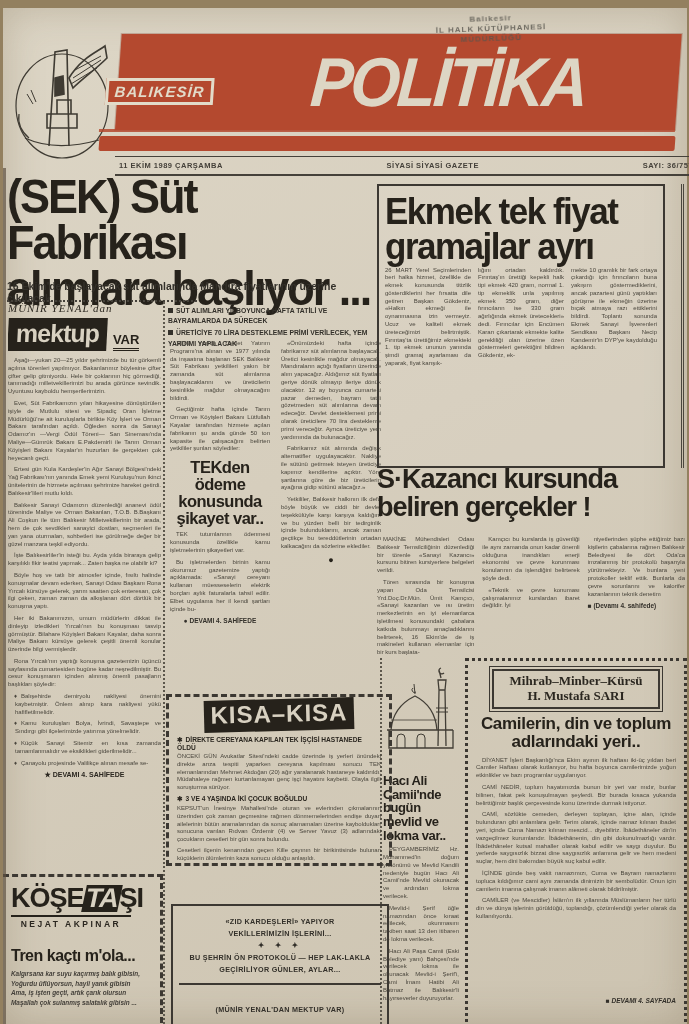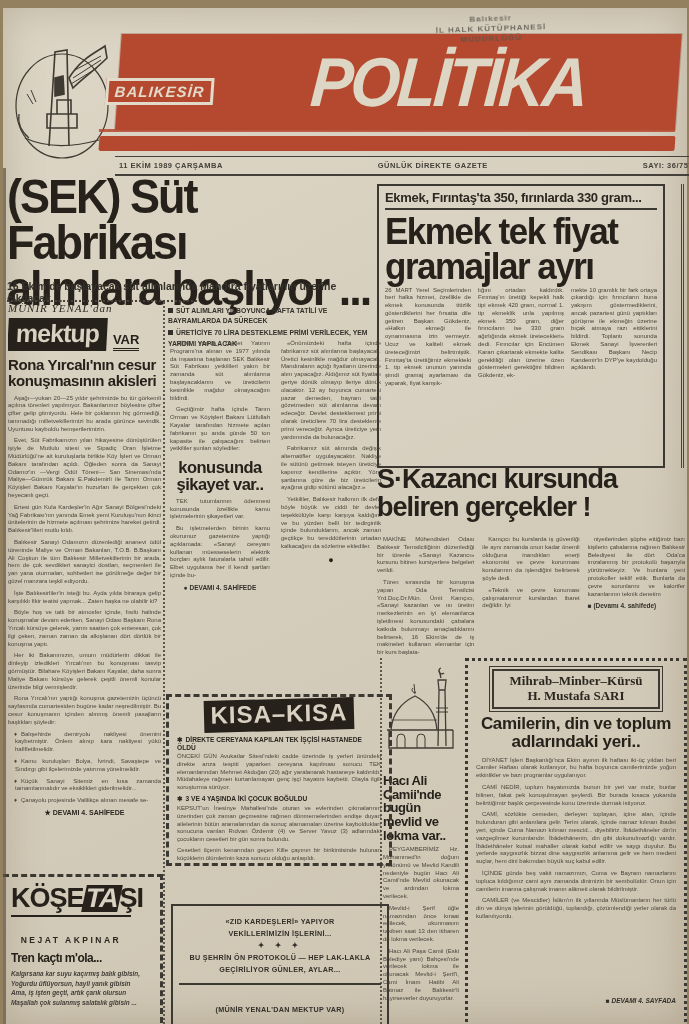--- a/index.html
+++ b/index.html
@@ -104,22 +104,22 @@
   .versebox .ln{font-size:7.2px;line-height:1.6;letter-spacing:.3px;}
   .versebox .stars{font-size:8px;letter-spacing:4px;margin:2px 0;}
   .versebox .framed{border-top:2px solid #3c3832;border-bottom:2px solid #3c3832;margin:8px 0 6px;padding:19px 0;}
   .versebox .it{font-style:italic;font-weight:normal;font-size:7px;}
   
   .kose{position:absolute;left:0;top:866px;width:160px;height:158px;border-top:3px dashed #3c3832;
         border-right:3px dashed #3c3832;box-sizing:border-box;padding:8px 6px 0 8px;overflow:hidden;}
   .kose-logo{font-size:27px;font-weight:bold;letter-spacing:-1px;color:#26221b;line-height:1;}
   .kose-logo .inv{background:#26221b;color:#d8d1c1;padding:0 2px;transform:skewX(-12deg);display:inline-block;}
   .kose-author{text-align:center;font-size:8.5px;font-weight:bold;letter-spacing:2.5px;color:#2b2720;
-               border-top:2px solid #26221b;margin-top:3px;padding-top:18px;width:120px;}
-  .kose-head{font-size:12px;letter-spacing:-.5px;margin:6px 0 4px;}
+               border-top:2px solid #26221b;margin-top:3px;padding-top:2px;width:120px;}
+  .kose-head{font-size:16px;letter-spacing:-.5px;margin:18px 0 4px;}
   .kose .vl{font-size:6.4px;font-weight:bold;font-style:italic;line-height:1.5;color:#44403a;}
 </style>
 </head>
 <body>
 
 <div class="stage">
   <div class="paper">
 
     <svg class="monument" viewBox="0 0 102 150">
       <g fill="none" stroke="#3f3b33" stroke-width="1.6">
@@ -141,54 +141,54 @@
     <div class="m-stripe2"></div>
     <div class="m-stripe"></div>
     <div class="stamp">
       <div>Balıkesir</div>
       <div>İL HALK KÜTÜPHANESİ</div>
       <div>MÜDÜRLÜĞÜ</div>
     </div>
 
     <div class="dateline">
       <span>11 EKİM 1989 ÇARŞAMBA</span>
-      <span>GÜNLÜK DİREKTE GAZETE</span>
+      <span>SİYASİ SİYASİ GAZETE</span>
       <span>SAYI: 36/757</span>
     </div>
 
     <div class="mainhead hl">
       <div>(SEK) Süt Fabrikası</div>
       <div>alımlara başlıyor ...</div>
     </div>
     <div class="subhead">16 Ekim'de başlayacak süt alımlarında Mandıra fiyatlarının üzerine çıkılacak ...</div>
     <div class="dotrow"></div>
     <div class="bullets">
       <div><span class="sq"></span><span>SÜT ALIMLARI YILBOYUNCA HAFTA TATİLİ VE BAYRAMLARDA DA SÜRECEK</span></div>
       <div><span class="sq"></span><span>ÜRETİCİYE 70 LİRA DESTEKLEME PRİMİ VERİLECEK, YEM YARDIMI YAPILACAK</span></div>
     </div>
     <div class="leadcol1 tt">
       <p>1976 yılında Devlet Yatırım Programı'na alınan ve 1977 yılında da inşaatına başlanan SEK Balıkesir Süt Fabrikası yetkilileri yakın bir zamanda süt alımlarına başlayacaklarını ve üreticilerin kesinlikle mağdur olmayacağını bildirdi.</p>
       <p>Geçtiğimiz hafta içinde Tarım Orman ve Köyişleri Bakanı Lütfullah Kayalar tarafından hizmete açılan fabrikanın şu anda günde 50 ton kapasite ile çalışacağını belirten yetkililer şunları söylediler:</p>
       <div class="tekhead hl">
+        <div>TEKden ödeme</div>
           <div>konusunda</div>
           <div>şikayet var..</div>
       </div>
       <p>TEK tutumlarının ödenmesi konusunda özellikle kamu işletmelerinin şikayetleri var.</p>
       <p>Bu işletmelerden birinin kamu okurumuz gazetemize yaptığı açıklamada: «Sanayi cereyanı kullanan müesseselerin elektrik borçları aylık faturalarla tahsil edilir. Elbet uygulama her il kendi şartları içinde bu-</p>
       <div class="devami" style="text-align:center">● <span>DEVAMI 4. SAHİFEDE</span></div>
     </div>
     <div class="leadcol2 tt">
       <p>«Önümüzdeki hafta içinde fabrikamız süt alımlarına başlayacak. Üretici kesinlikle mağdur olmayacak. Mandıraların açtığı fiyatların üzerinde alım yapacağız. Aldığımız süt fiyatları geriye dönük olmayıp ileriye dönük olacaktır. 12 ay boyunca cumartesi pazar demeden, bayram tatili gözetmeden süt alımlarına devam edeceğiz. Devlet desteklemesi primi olarak üreticilere 70 lira destekleme primi vereceğiz. Ayrıca üreticiye yem yardımında da bulunacağız.</p>
       <p>Fabrikamız süt alımında değişik alternatifler uygulayacaktır. Nakliye ile sütünü getirmek isteyen üreticiye kapımız kendilerine açıktır. Yöre şartlarına göre de biz üreticilerin ayağına gidip sütünü alacağız.»</p>
       <p>Yetkililer, Balıkesir halkının ilk defa böyle büyük ve ciddi bir devlet teşekkülüyle karşı karşıya kaldığını ve bu yüzden belli bir tedirginlik içinde bulunduklarını, ancak zaman geçtikçe bu tereddütlerinin ortadan kalkacağını da sözlerine eklediler.</p>
       <div class="enddot">●</div>
     </div>
 
     <div class="ekmek">
-      <div class="ekmek-kicker">Ekmek, Fırıntaş'ta 350, fırınlarda 330 gram...</div>
       <div class="ekmek-head hl">
         <div>Ekmek tek fiyat</div>
         <div>gramajlar ayrı</div>
       </div>
       <div class="ekmek-cols">
         <div class="tt">26 MART Yerel Seçimlerinden beri halka hizmet, özellikle de ekmek konusunda titizlik gösterdiklerini her fırsatta dile getiren Başkan Gökdeniz, «Halkın ekmeği ile oynanmasına izin vermeyiz. Ucuz ve kaliteli ekmek üreteceğimizi belirtmiştik. Fırıntaş'ta ürettiğimiz ekmekteki 1. tip ekmek ununun yanında şimdi gramaj ayarlaması da yaparak, fiyat karışık-</div>
         <div class="tt">lığını ortadan kaldırdık. Fırıntaş'ın ürettiği kepekli halk tipi ekmek 420 gram, normal 1. tip ekmeklik unla yapılmış ekmek 350 gram, diğer fırıncıların ise 330 gram ağırlığında ekmek üretecekleri» dedi. Fırıncılar için Encümen Kararı çıkartarak ekmekte kalite gerekliliği olan üzerine özen göstermeleri gerektiğini bildiren Gökdeniz, ek-</div>
         <div class="tt">mekte 10 gramlık bir fark ortaya çıkardığı için fırıncıların buna yakışım göstermediklerini, ancak pazartesi günü yaptıkları görüşme ile ekmeğin üzerine bıçak atmaya razı ettiklerini bildirdi. Toplantı sonunda Ekmek Sanayi İşverenleri Sendikası Başkanı Necip Kandemir'in DYP'ye kaydolduğu açıklandı.</div>
       </div>
     </div>
@@ -256,24 +256,20 @@
         <p>Hacı Ali Paşa Camii (Eski Belediye yanı) Bahçesi'nde verilecek lokma ile okunacak Mevlid-i Şerif'i, Cami İmam Hatibi Ali Batmaz ile Balıkesir'li hayırseverler duyuruyorlar.</p>
       </div>
     </div>
 
     <div class="mektupcol">
       <div class="mektup-kicker">MÜNİR YENAL'dan</div>
       <div class="mektup-logo-row">
         <span class="mektup-logo">mektup</span>
         <span class="mektup-var">VAR</span>
       </div>
-      <div class="mektup-head hl">
-        <div>Rona Yırcalı'nın cesur</div>
-        <div>konuşmasının akisleri</div>
-      </div>
       <div class="tt">
         <p>Aşağı—yukarı 20—25 yıldır şehrimizde bu tür görkemli açılma törenleri yapılmıyor. Bakanlarımız böylesine çifter çifter gelip gitmiyordu. Hele bir çoklarının hiç görmediği, tanımadığı milletvekillerimizi bu arada görünce sevindik. Uyuntusu kayboldu hemşerilerimizin.</p>
         <p>Evet, Süt Fabrikamızın yılan hikayesine dönüştürülen işiyle de Mutlulu sitesi ve Sipadiç Oran İşletme Müdürlüğü'ne ait kuruluşlarla birlikte Köy İşleri ve Orman Bakanı tarafından açıldı. Öğleden sonra da Sanayi Odamız'ın —Vergi Ödül Töreni— San Sineması'nda Maliye—Gümrük Bakanı E.Pakdemirli ile Tarım Orman Köyişleri Bakanı Kayalar'ın huzurları ile gerçekten çok heyecanlı geçti.</p>
         <p>Ertesi gün Kula Kardeşler'in Ağır Sanayi Bölgesi'ndeki Yağ Fabrikası'nın yanında Emek yemi Kuruluşu'nun ikinci ünitelerinin de hizmete açılması şehrimize hareket getirdi. Balıkesir'lileri mutlu kıldı.</p>
         <p>Balıkesir Sanayi Odamızın düzenlediği ananevi ödül töreninde Maliye ve Orman Bakanları, T.O.B. B.Başkanı Ali Coşkun ile tüm Balıkesir Milletvekillerinin bir arada, hem de çok sevdikleri sanayici dostları, seçmenleri ile yan yana oturmaları, sohbetleri ise görülmeğe değer bir güzel manzara teşkil ediyordu.</p>
         <p>İşte Balıkesirliler'in isteği bu. Ayda yılda biraraya gelip karşılıklı fikir teatisi yapmak... Zaten başka ne olabilir ki?</p>
         <p>Böyle hoş ve tatlı bir atmosfer içinde, fısıltı halinde konuşmalar devam ederken, Sanayi Odası Başkanı Rona Yırcalı kürsüye gelerek, yarım saatten çok enteresan, çok ilgi çeken, zaman zaman da alkışlanan dört dörtlük bir konuşma yaptı.</p>
         <p>Her iki Bakanımızın, umum müdürlerin dikkat ile dinleyip izledikleri Yırcalı'nın bu konuşması tasvip görmüştür. Bilahare Köyişleri Bakanı Kayalar, daha sonra Maliye Bakanı kürsüye gelerek çeşitli önemli konular üzerinde bilgi vermişlerdir.</p>
         <p>Rona Yırcalı'nın yaptığı konuşma gazetemizin üçüncü sayfasında cumartesiden bugüne kadar neşredilmiştir. Bu cesur konuşmanın içinden alınmış önemli pasajların başlıkları şöyledir:</p>
         <p class="mk-bullet">Balışehirde demiryolu nakliyesi önemini kaybetmiştir. Önlem alınıp kara nakliyesi yükü hafifletilmelidir.</p>

